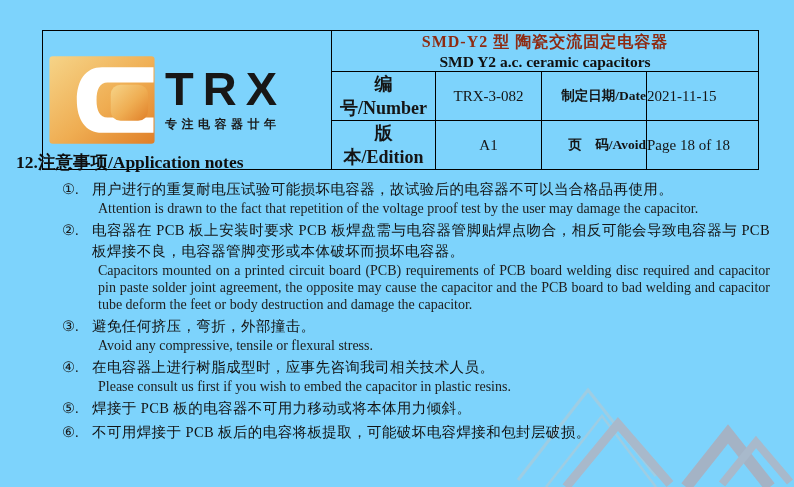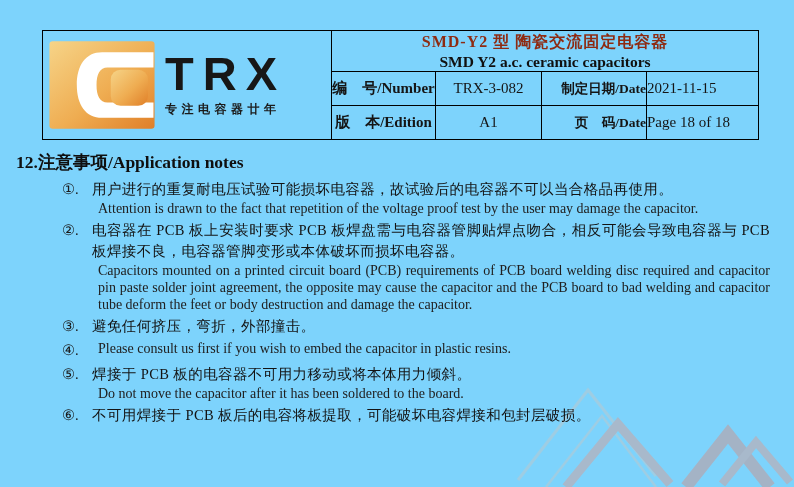--- a/index.html
+++ b/index.html
@@ -21,21 +21,21 @@
     font-family:"Liberation Sans", sans-serif;font-weight:800;font-size:47px;line-height:46px;
     letter-spacing:9px;color:#171717;
   }
   .tagline-text{
     font-family:"Liberation Sans", sans-serif;font-weight:700;font-size:12px;line-height:20px;
     letter-spacing:4.5px;color:#1b1b1b;margin-top:2px;white-space:nowrap;
   }
   .title-cell{height:40px;text-align:center;}
   .title-cn{font-weight:700;font-size:16px;line-height:20px;color:#8e2b12;letter-spacing:1px;}
   .title-en{font-weight:700;font-size:15.5px;line-height:19px;color:#101010;}
-  .lab-cell{width:103px;height:33px;text-align:center;font-weight:700;font-size:15px;}
+  .lab-cell{width:103px;height:33px;text-align:center;font-weight:700;font-size:18px;}
   .val-cell{width:105px;text-align:center;font-size:15px;}
   .lab-cell2{width:104px;text-align:right;font-weight:700;font-size:13.5px;}
   .val-cell2{width:111px;text-align:left;font-size:15px;}
 
   
   .section-title{
     position:absolute;left:16px;top:150px;font-weight:700;font-size:17.5px;color:#0f0f0f;
   }
   .notes{
     position:absolute;left:62px;top:179px;width:708px;z-index:2;
@@ -92,21 +92,21 @@
     </tr>
     <tr>
       <td class="lab-cell">编　号/Number</td>
       <td class="val-cell">TRX-3-082</td>
       <td class="lab-cell2">制定日期/Date</td>
       <td class="val-cell2">2021-11-15</td>
     </tr>
     <tr>
       <td class="lab-cell">版　本/Edition</td>
       <td class="val-cell">A1</td>
-      <td class="lab-cell2">页　码/Date</td>
+      <td class="lab-cell2">页　码/Avoid</td>
       <td class="val-cell2">Page 18 of 18</td>
     </tr>
   </tbody>
     </table>
 
   <div class="section-title">12.注意事项/Application notes</div>
 
   <svg class="watermark" viewBox="0 0 324 115">
     <g opacity="0.45">
       <path d="M48 108 L118 18 L186 104" stroke="#c6c6c6" fill="none" stroke-width="3"></path>
@@ -132,35 +132,36 @@
       <div class="note-body">
         <div class="note-cn">电容器在 PCB 板上安装时要求 PCB 板焊盘需与电容器管脚贴焊点吻合，相反可能会导致电容器与 PCB 板焊接不良，电容器管脚变形或本体破坏而损坏电容器。</div>
         <div class="note-en">Capacitors mounted on a printed circuit board (PCB) requirements of PCB board welding disc required and capacitor pin paste solder joint agreement, the opposite may cause the capacitor and the PCB board to bad welding and capacitor tube deform the feet or body destruction and damage the capacitor.</div>
       </div>
     </div>
 
     <div class="note">
       <span class="note-num">③.</span>
       <div class="note-body">
         <div class="note-cn">避免任何挤压，弯折，外部撞击。</div>
+        <div class="note-en">Avoid any compressive, tensile or flexural stress.</div>
       </div>
     </div>
 
     <div class="note">
       <span class="note-num">④.</span>
       <div class="note-body">
+        <div class="note-cn">在电容器上进行树脂成型时，应事先咨询我司相关技术人员。</div>
         <div class="note-en">Please consult us first if you wish to embed the capacitor in plastic resins.</div>
       </div>
     </div>
 
     <div class="note">
       <span class="note-num">⑤.</span>
       <div class="note-body">
         <div class="note-cn">焊接于 PCB 板的电容器不可用力移动或将本体用力倾斜。</div>
-        <div class="note-en">Do not move the capacitor after it has been soldered to the board.</div>
       </div>
     </div>
 
     <div class="note">
       <span class="note-num">⑥.</span>
       <div class="note-body">
         <div class="note-cn">不可用焊接于 PCB 板后的电容将板提取，可能破坏电容焊接和包封层破损。</div>
       </div>
     </div>
 

